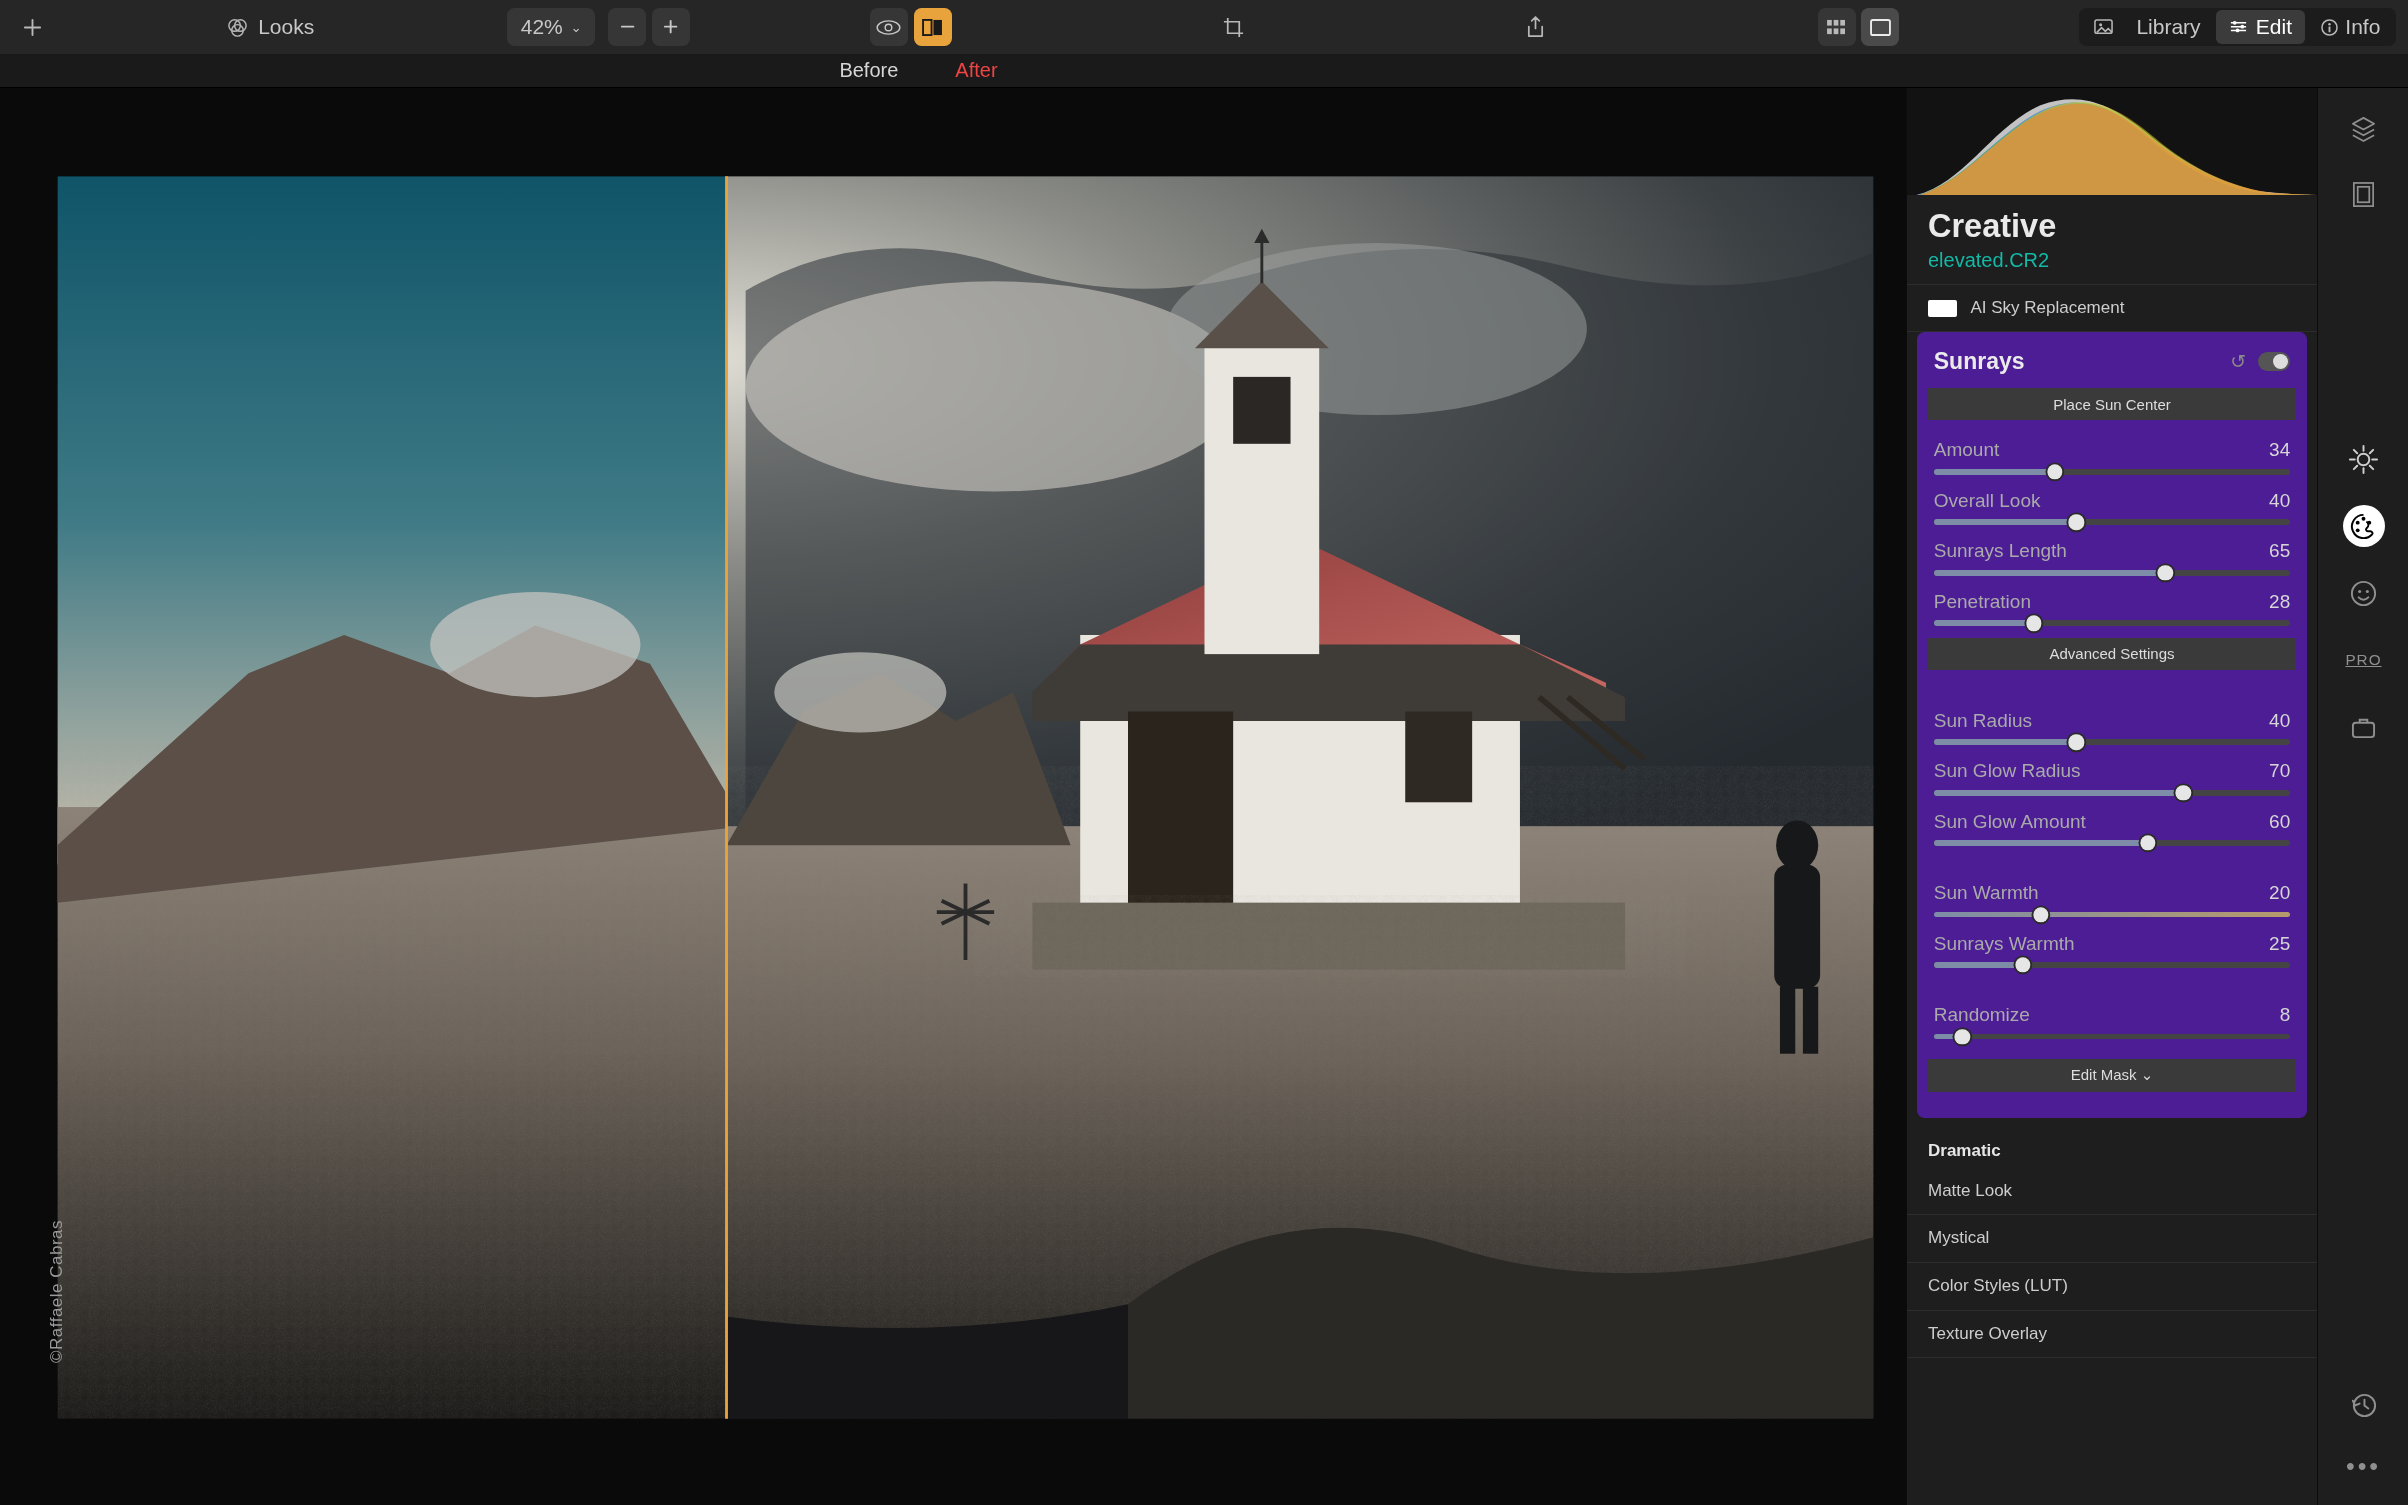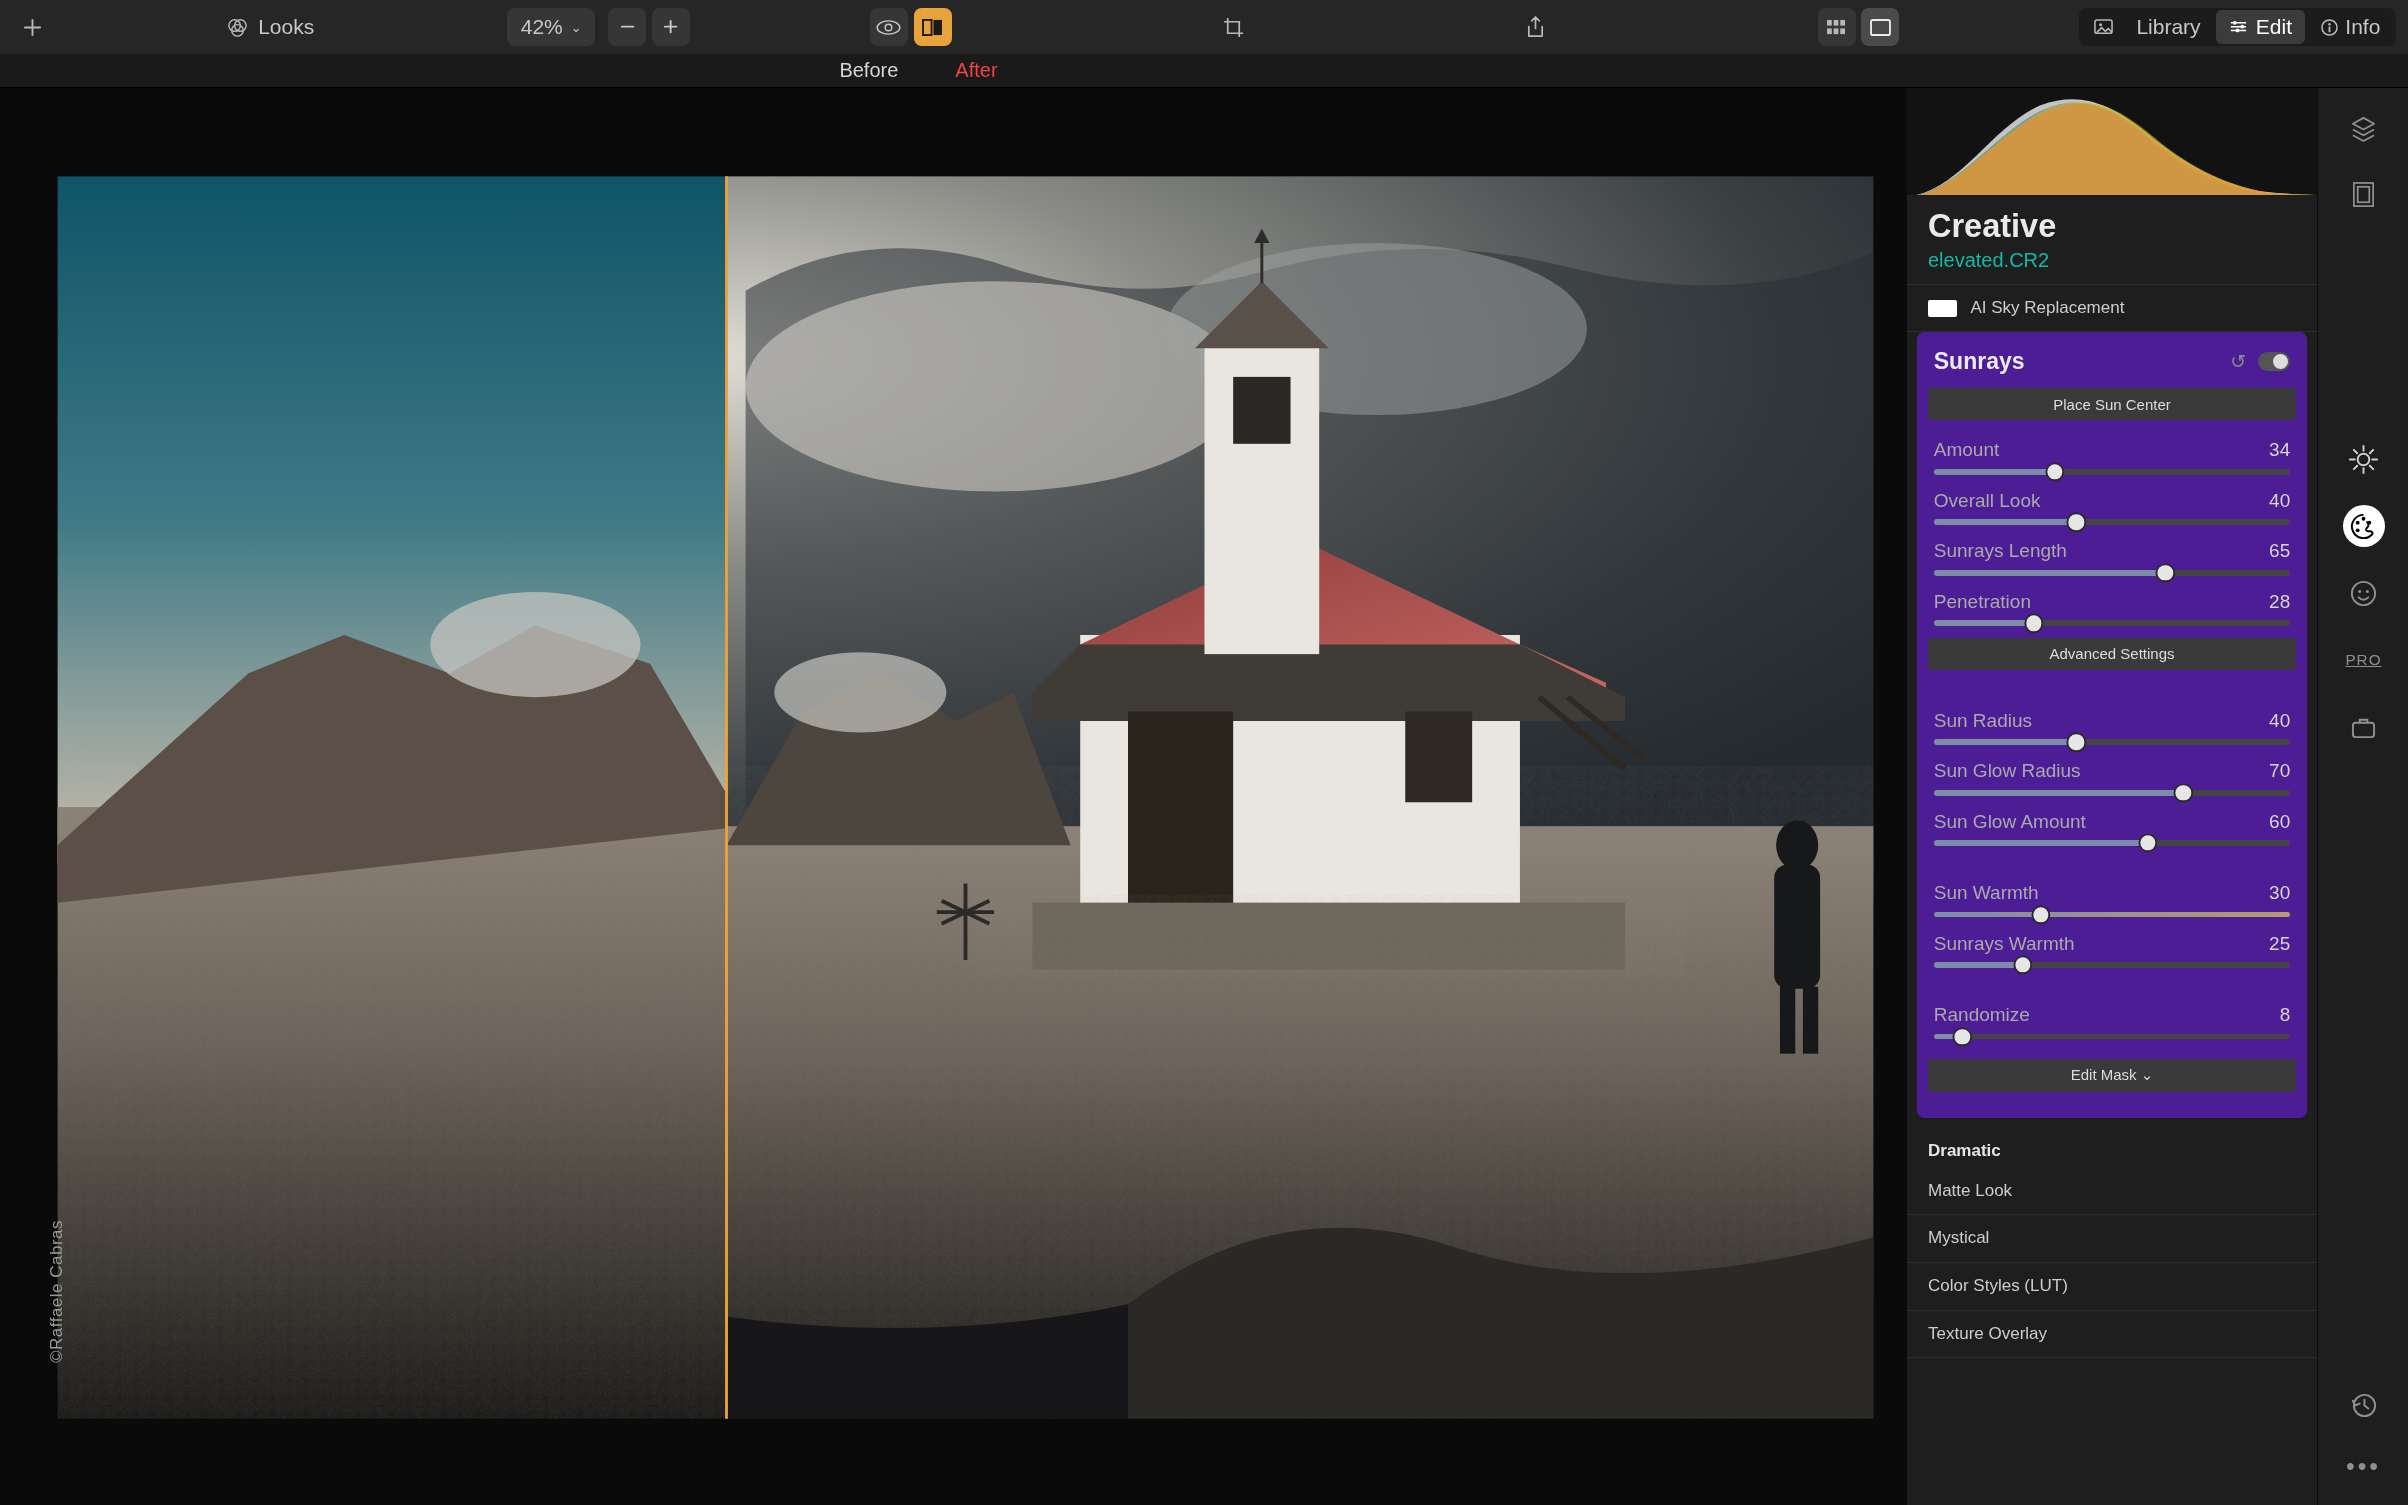--- a/index.html
+++ b/index.html
@@ -391,21 +391,21 @@
                 <div class="fill" style="width:60%"></div>
                 <div class="thumb" style="left:60%"></div>
               </div>
             </div>
           </div>
         <div style="height:21px"></div>
         <div id="params-warmth">
             <div class="param">
               <div class="lbl-row">
                 <span>Sun Warmth</span>
-                <span class="val">30</span>
+                <span class="val">20</span>
               </div>
               <div class="track warm">
                 <div class="thumb" style="left:30%"></div>
               </div>
             </div>
             <div class="param">
               <div class="lbl-row">
                 <span>Sunrays Warmth</span>
                 <span class="val">25</span>
               </div>

